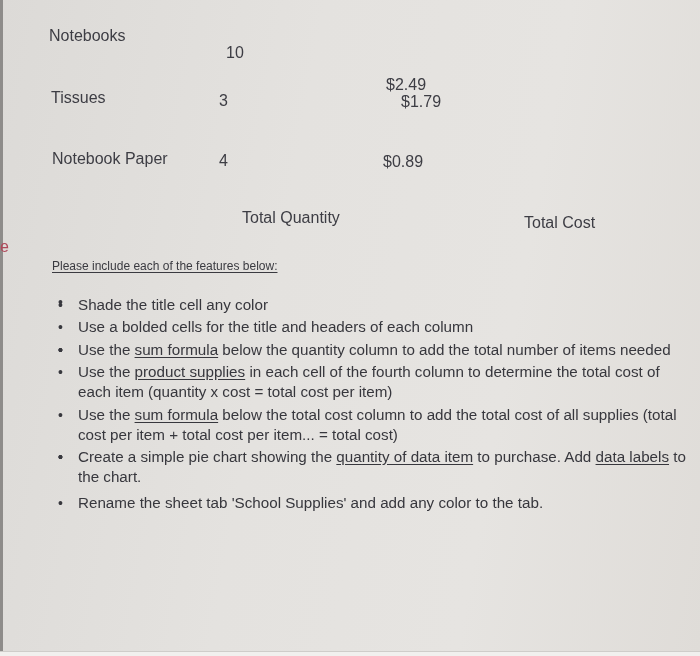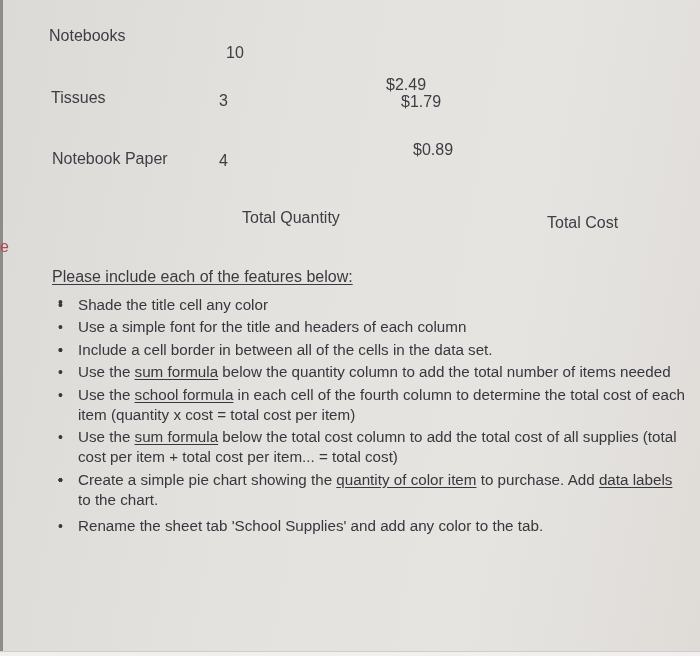--- a/index.html
+++ b/index.html
@@ -37,22 +37,22 @@
     }
     .cell {
       position: absolute;
       font-size: 16px;
       color: #3d3d44;
       white-space: nowrap;
     }
     .instructions-heading {
       position: absolute;
       left: 52px;
-      top: 268px;
-      font-size: 16px;
+      top: 259px;
+      font-size: 12px;
       text-decoration: underline;
       text-underline-offset: 2px;
       color: #3a3a40;
     }
     ul.features {
       position: absolute;
       left: 56px;
       top: 292px;
       margin: 0;
       padding: 0;
@@ -93,66 +93,65 @@
     <span class="cell" style="left:386px; top:31px;margin-top:45px;">$2.49</span>
   </div>
   <div>
     <span class="cell" style="left:51px; top:89px;">Tissues</span>
     <span class="cell" style="left:219px; top:92px;">3</span>
     <span class="cell" style="left:392px; top:93px;margin-left:9px;">$1.79</span>
   </div>
   <div>
     <span class="cell" style="left:52px; top:150px;">Notebook Paper</span>
     <span class="cell" style="left:219px; top:152px;">4</span>
-    <span class="cell" style="left:383px; top:141px;margin-left:30px;">$0.89</span>
+    <span class="cell" style="left:383px; top:153px;">$0.89</span>
   </div>
   <span class="cell" style="left:218px; top:209px;margin-left:24px;">Total Quantity</span>
-  <span class="cell" style="left:547px; top:214px;">Total Cost</span>
+  <span class="cell" style="left:524px; top:214px;">Total Cost</span>
 </div>
 
 <div class="instructions-heading">Please include each of the features below:</div>
 
 <ul class="features">
   <li>
     <span class="bullet">•</span>
   </li>
   <li>
     <span class="bullet">•</span>
     <span>Shade the title cell any color</span>
   </li>
   <li>
     <span class="bullet">•</span>
-    <span>Use a simple font for the title and headers of each column</span>
+    <span>Use a bolded cells for the title and headers of each column</span>
   </li>
   <li>
     <span class="bullet">•</span>
   </li>
   <li>
     <span class="bullet">•</span>
-    <span>Include a cell border in between all of the cells in the data set.</span>
   </li>
   <li>
     <span class="bullet">•</span>
     <span>Use the </span><span class="u">sum formula</span><span> below the quantity column to add the total number of items needed</span>
   </li>
   <li>
     <span class="bullet">•</span>
-    <span>Use the </span><span class="u">school formula</span><span> in each cell of the fourth column to determine the total cost of each item (quantity x cost = total cost per item)</span>
+    <span>Use the </span><span class="u">product supplies</span><span> in each cell of the fourth column to determine the total cost of each item (quantity x cost = total cost per item)</span>
   </li>
   <li>
     <span class="bullet">•</span>
     <span>Use the </span><span class="u">sum formula</span><span> below the total cost column to add the total cost of all supplies (total cost per item + total cost per item... = total cost)</span>
   </li>
   <li>
     <span class="bullet">•</span>
   </li>
   <li>
     <span class="bullet">•</span>
   </li>
   <li>
     <span class="bullet">•</span>
-    <span>Create a simple pie chart showing the </span><span class="u">quantity of color item</span><span> to purchase. Add </span><span class="u">data labels</span><span> to the chart.</span>
+    <span>Create a simple pie chart showing the </span><span class="u">quantity of data item</span><span> to purchase. Add </span><span class="u">data labels</span><span> to the chart.</span>
   </li>
   <li style="margin-top:6px;">
     <span class="bullet">•</span>
     <span>Rename the sheet tab 'School Supplies' and add any color to the tab.</span>
   </li>
 </ul>
 
 </body></html>

